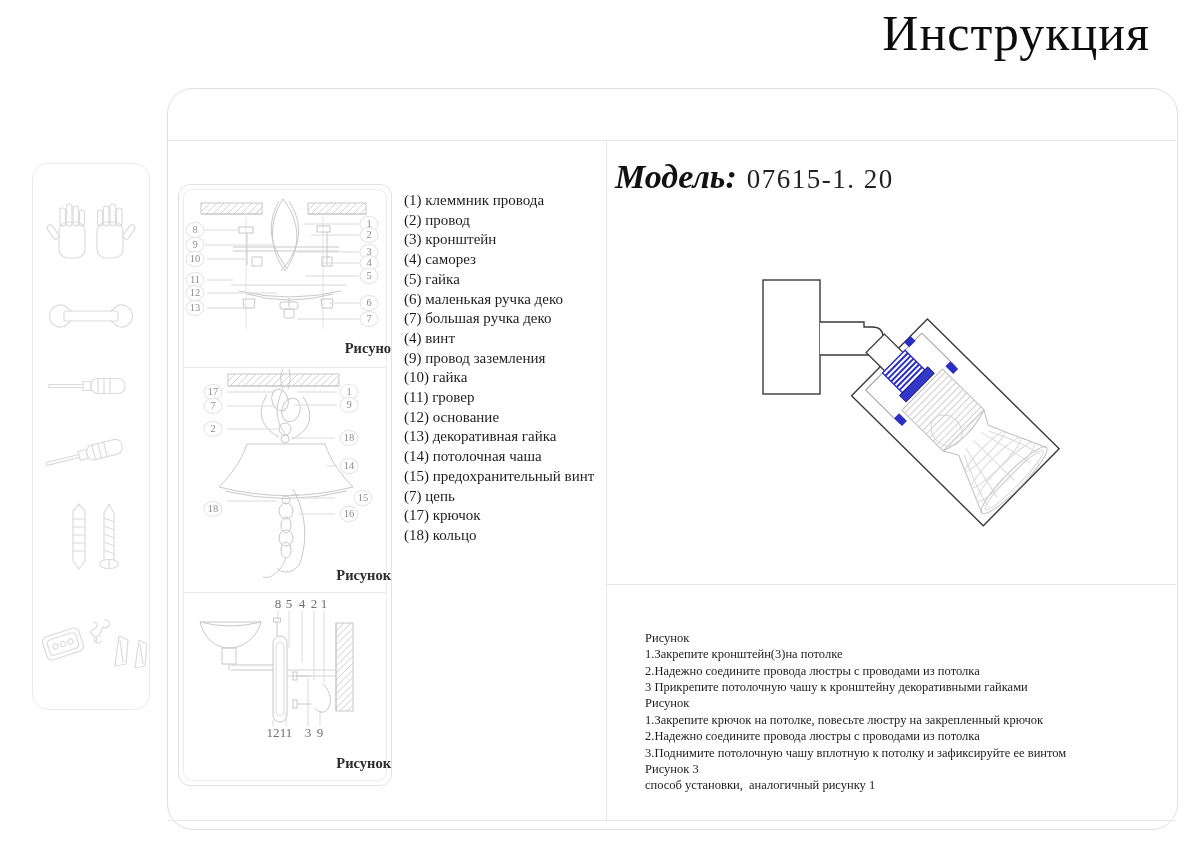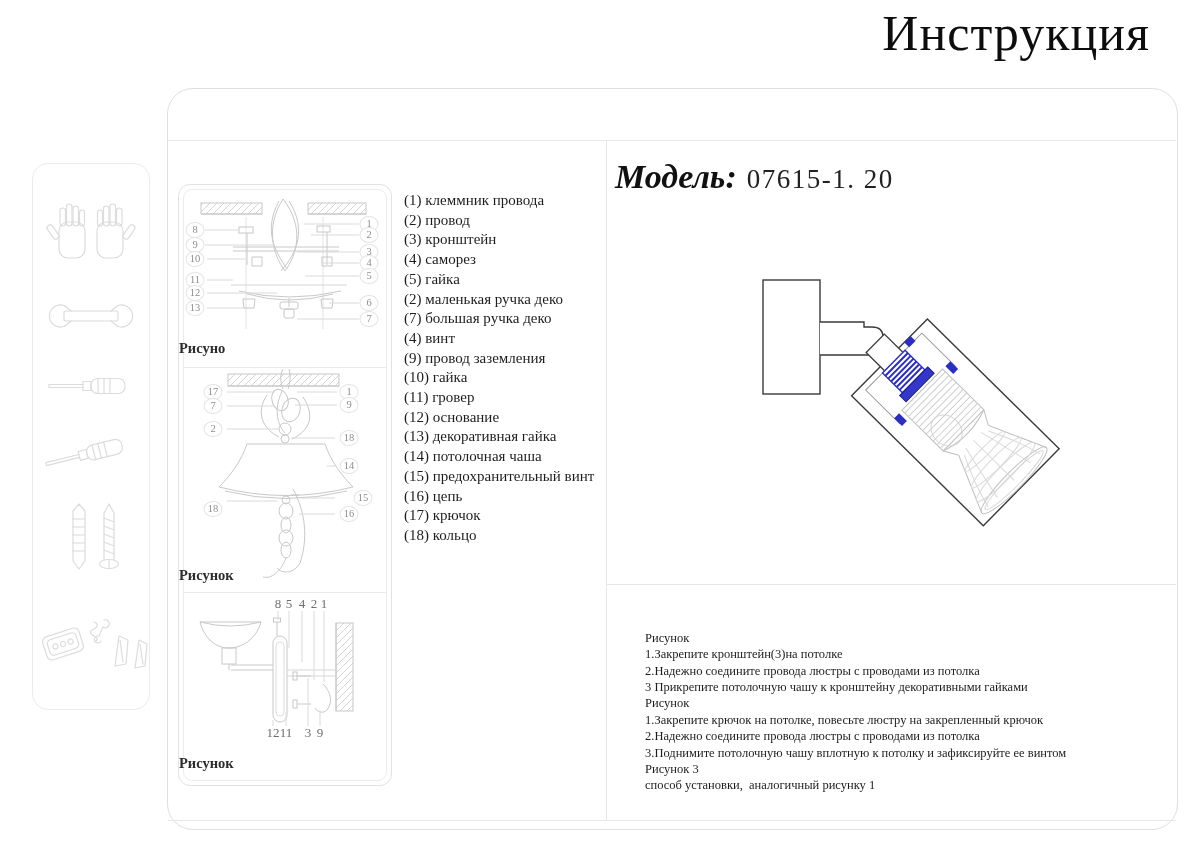--- a/index.html
+++ b/index.html
@@ -20,21 +20,21 @@
   
   .sidebar{position:absolute;left:32px;top:163px;width:116px;height:545px;
            border:1px solid #ebebeb;border-radius:16px;}
 
   
   .fig-panel{position:absolute;left:178px;top:184px;width:212px;height:600px;
              border:1px solid #e2e2e2;border-radius:12px;}
   .fig-inner{position:absolute;left:4px;top:4px;right:4px;bottom:4px;
              border:1px solid #ececec;border-radius:9px;}
   .fig-sep{position:absolute;left:5px;right:5px;height:1px;background:#eaeaea;}
-  .fig-caption{position:absolute;left:0;width:100%;text-align:left;
+  .fig-caption{position:absolute;left:0;width:100%;text-align:right;
                font-size:14.5px;font-weight:700;color:#2c2c2c;}
   .co{position:absolute;transform:translate(-50%,-50%);font-size:10.5px;color:#8e8e8e;
       border:1px solid #e4e4e4;border-radius:50%;min-width:13px;height:14px;
       line-height:14px;text-align:center;padding:0 2px;background:#fff;}
   .co3{position:absolute;transform:translate(-50%,-50%);font-size:13px;color:#6e6e6e;
        line-height:14px;text-align:center;}
   .fig-svg{position:absolute;left:0;}
 
   
   .parts-list{position:absolute;left:404px;top:191px;width:196px;
@@ -299,31 +299,31 @@
   <div class="fig-caption" style="top:570px;">Рисунок</div>
 </div>
 
 <div class="parts-list">
 
 <div class="part-item">(1) клеммник провода</div>
     <div class="part-item">(2) провод</div>
     <div class="part-item">(3) кронштейн</div>
     <div class="part-item">(4) саморез</div>
     <div class="part-item">(5) гайка</div>
-    <div class="part-item">(2) маленькая ручка деко</div>
+    <div class="part-item">(6) маленькая ручка деко</div>
     <div class="part-item">(7) большая ручка деко</div>
     <div class="part-item">(4) винт</div>
     <div class="part-item">(9) провод заземления</div>
     <div class="part-item">(10) гайка</div>
     <div class="part-item">(11) гровер</div>
     <div class="part-item">(12) основание</div>
     <div class="part-item">(13) декоративная гайка</div>
     <div class="part-item">(14) потолочная чаша</div>
     <div class="part-item">(15) предохранительный винт</div>
-    <div class="part-item">(16) цепь</div>
+    <div class="part-item">(7) цепь</div>
     <div class="part-item">(17) крючок</div>
     <div class="part-item">(18) кольцо</div>
   </div>
 
 <div class="model-row">
   <span class="model-label">Модель:</span><span class="model-number">07615-1. 20</span>
 </div>
 
 <svg class="abs" style="left:600px;top:260px;" width="580" height="300" viewBox="600 260 580 300">
 

